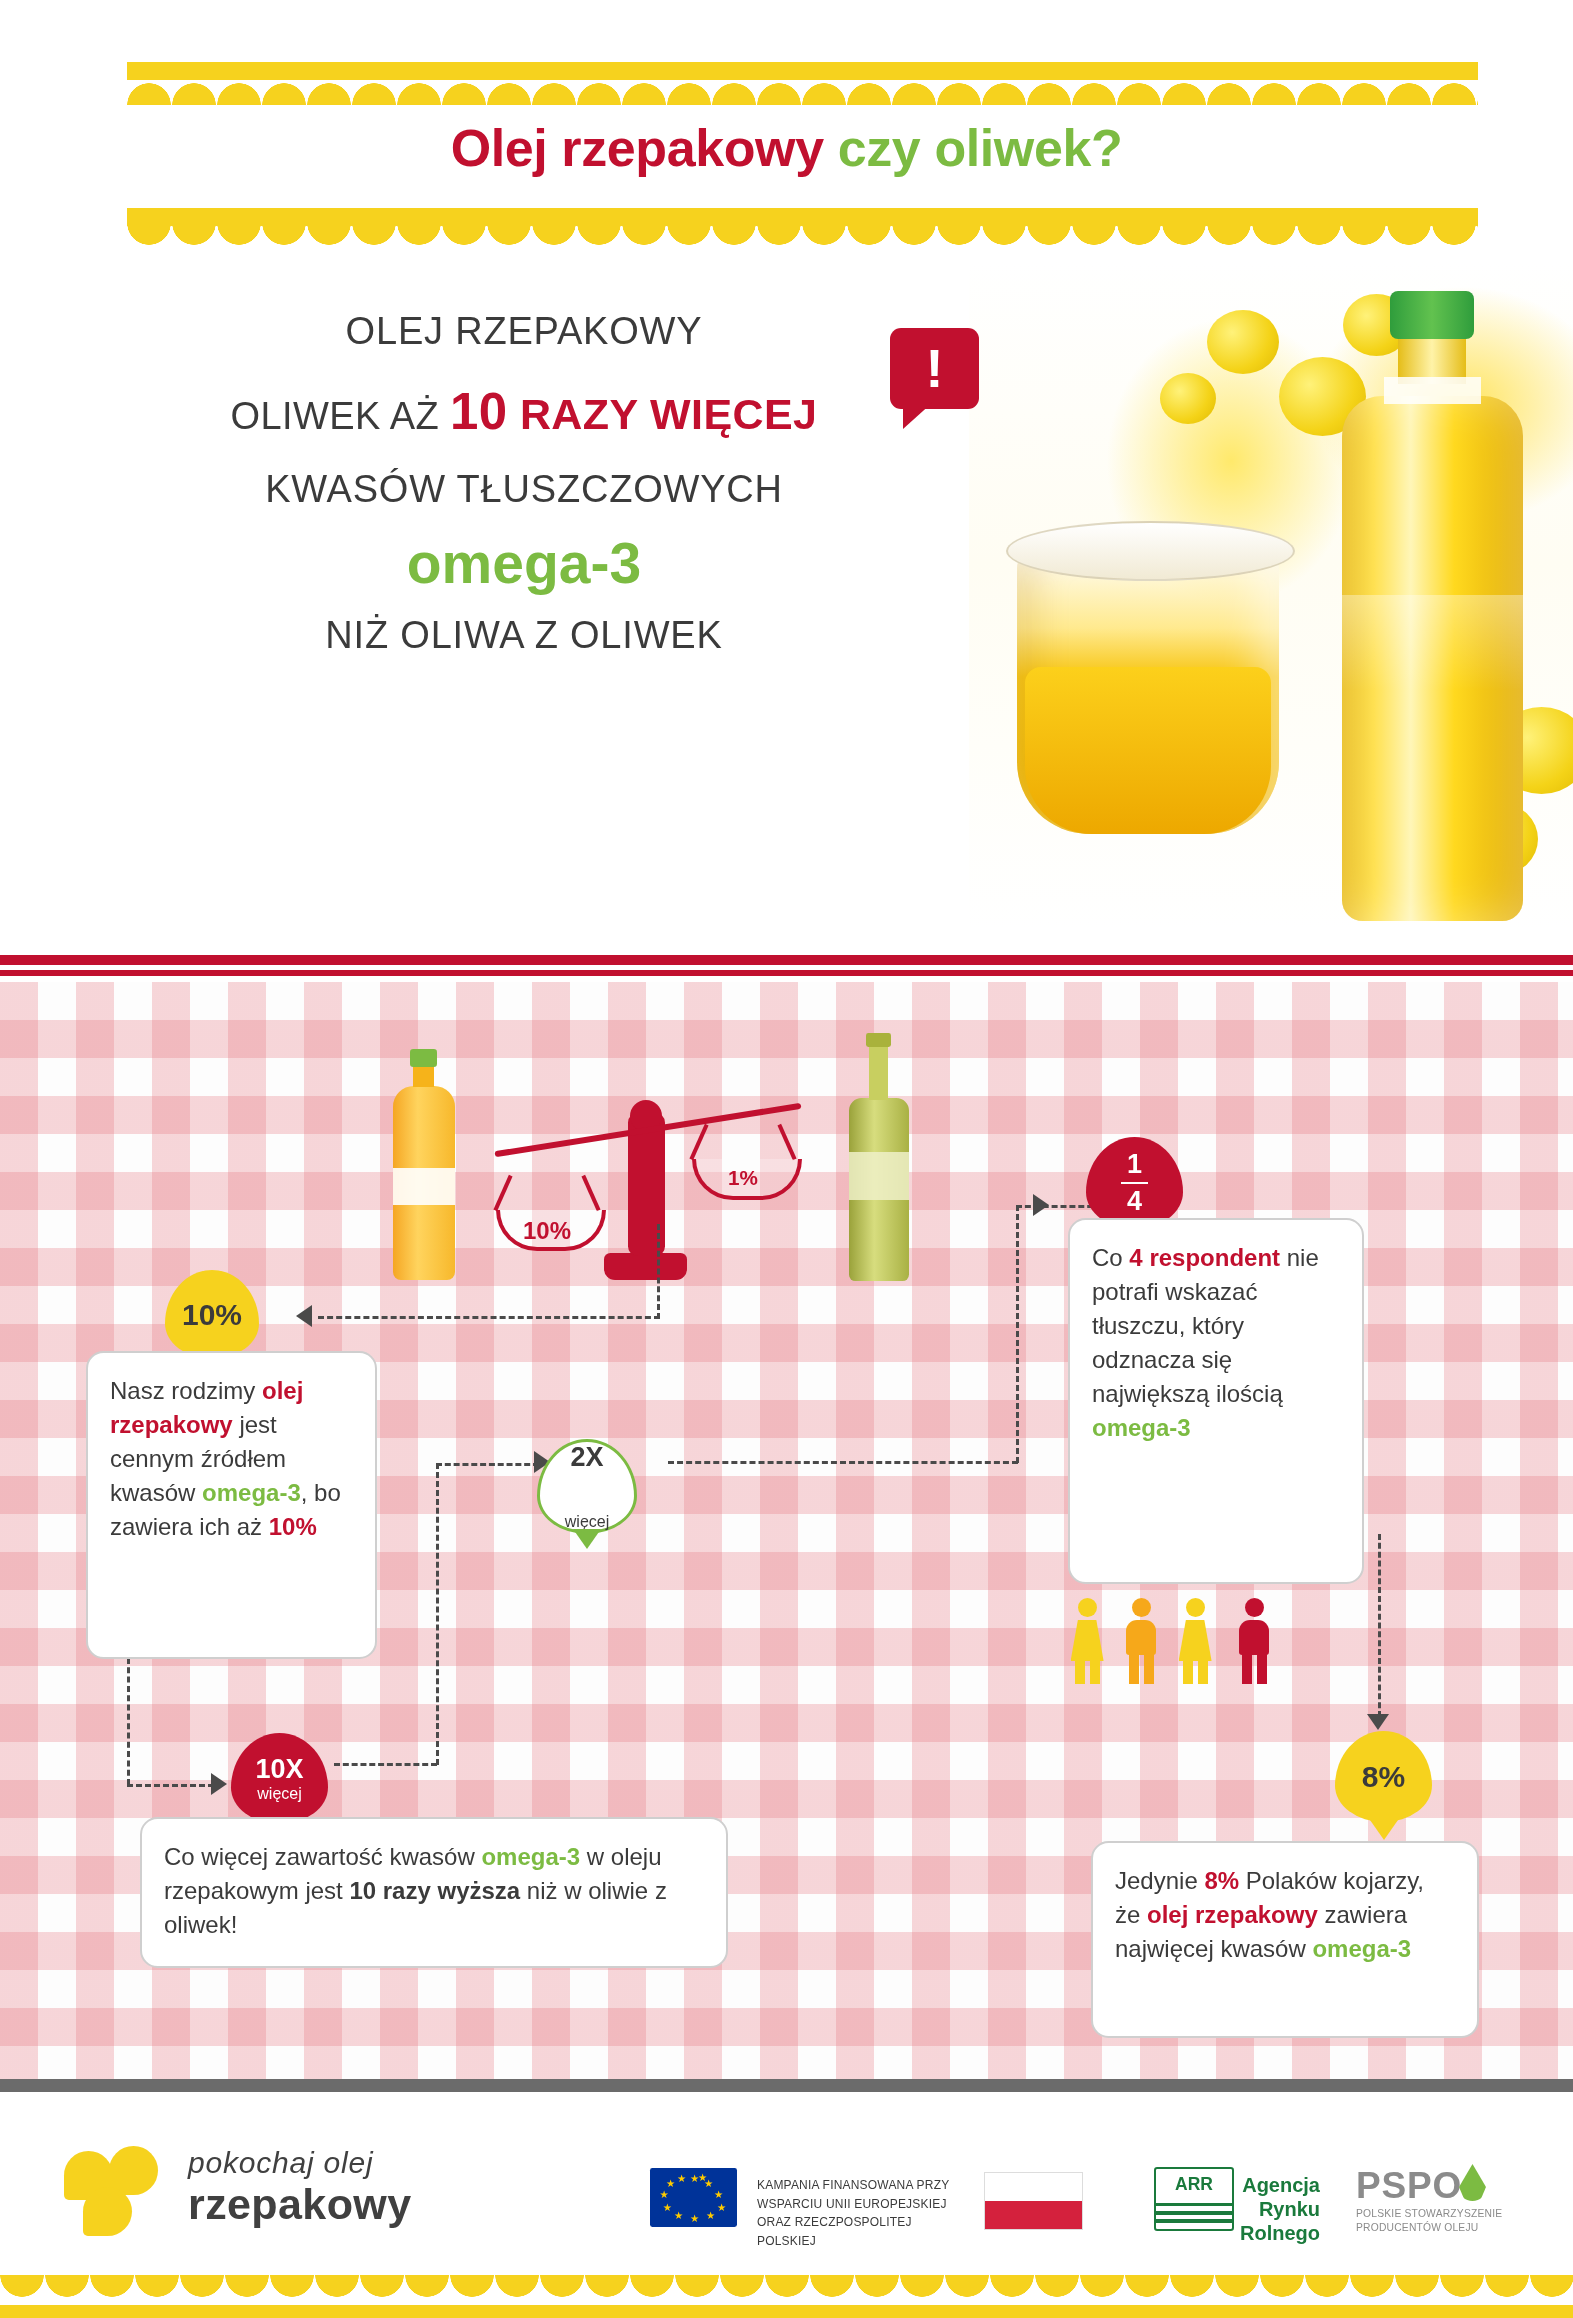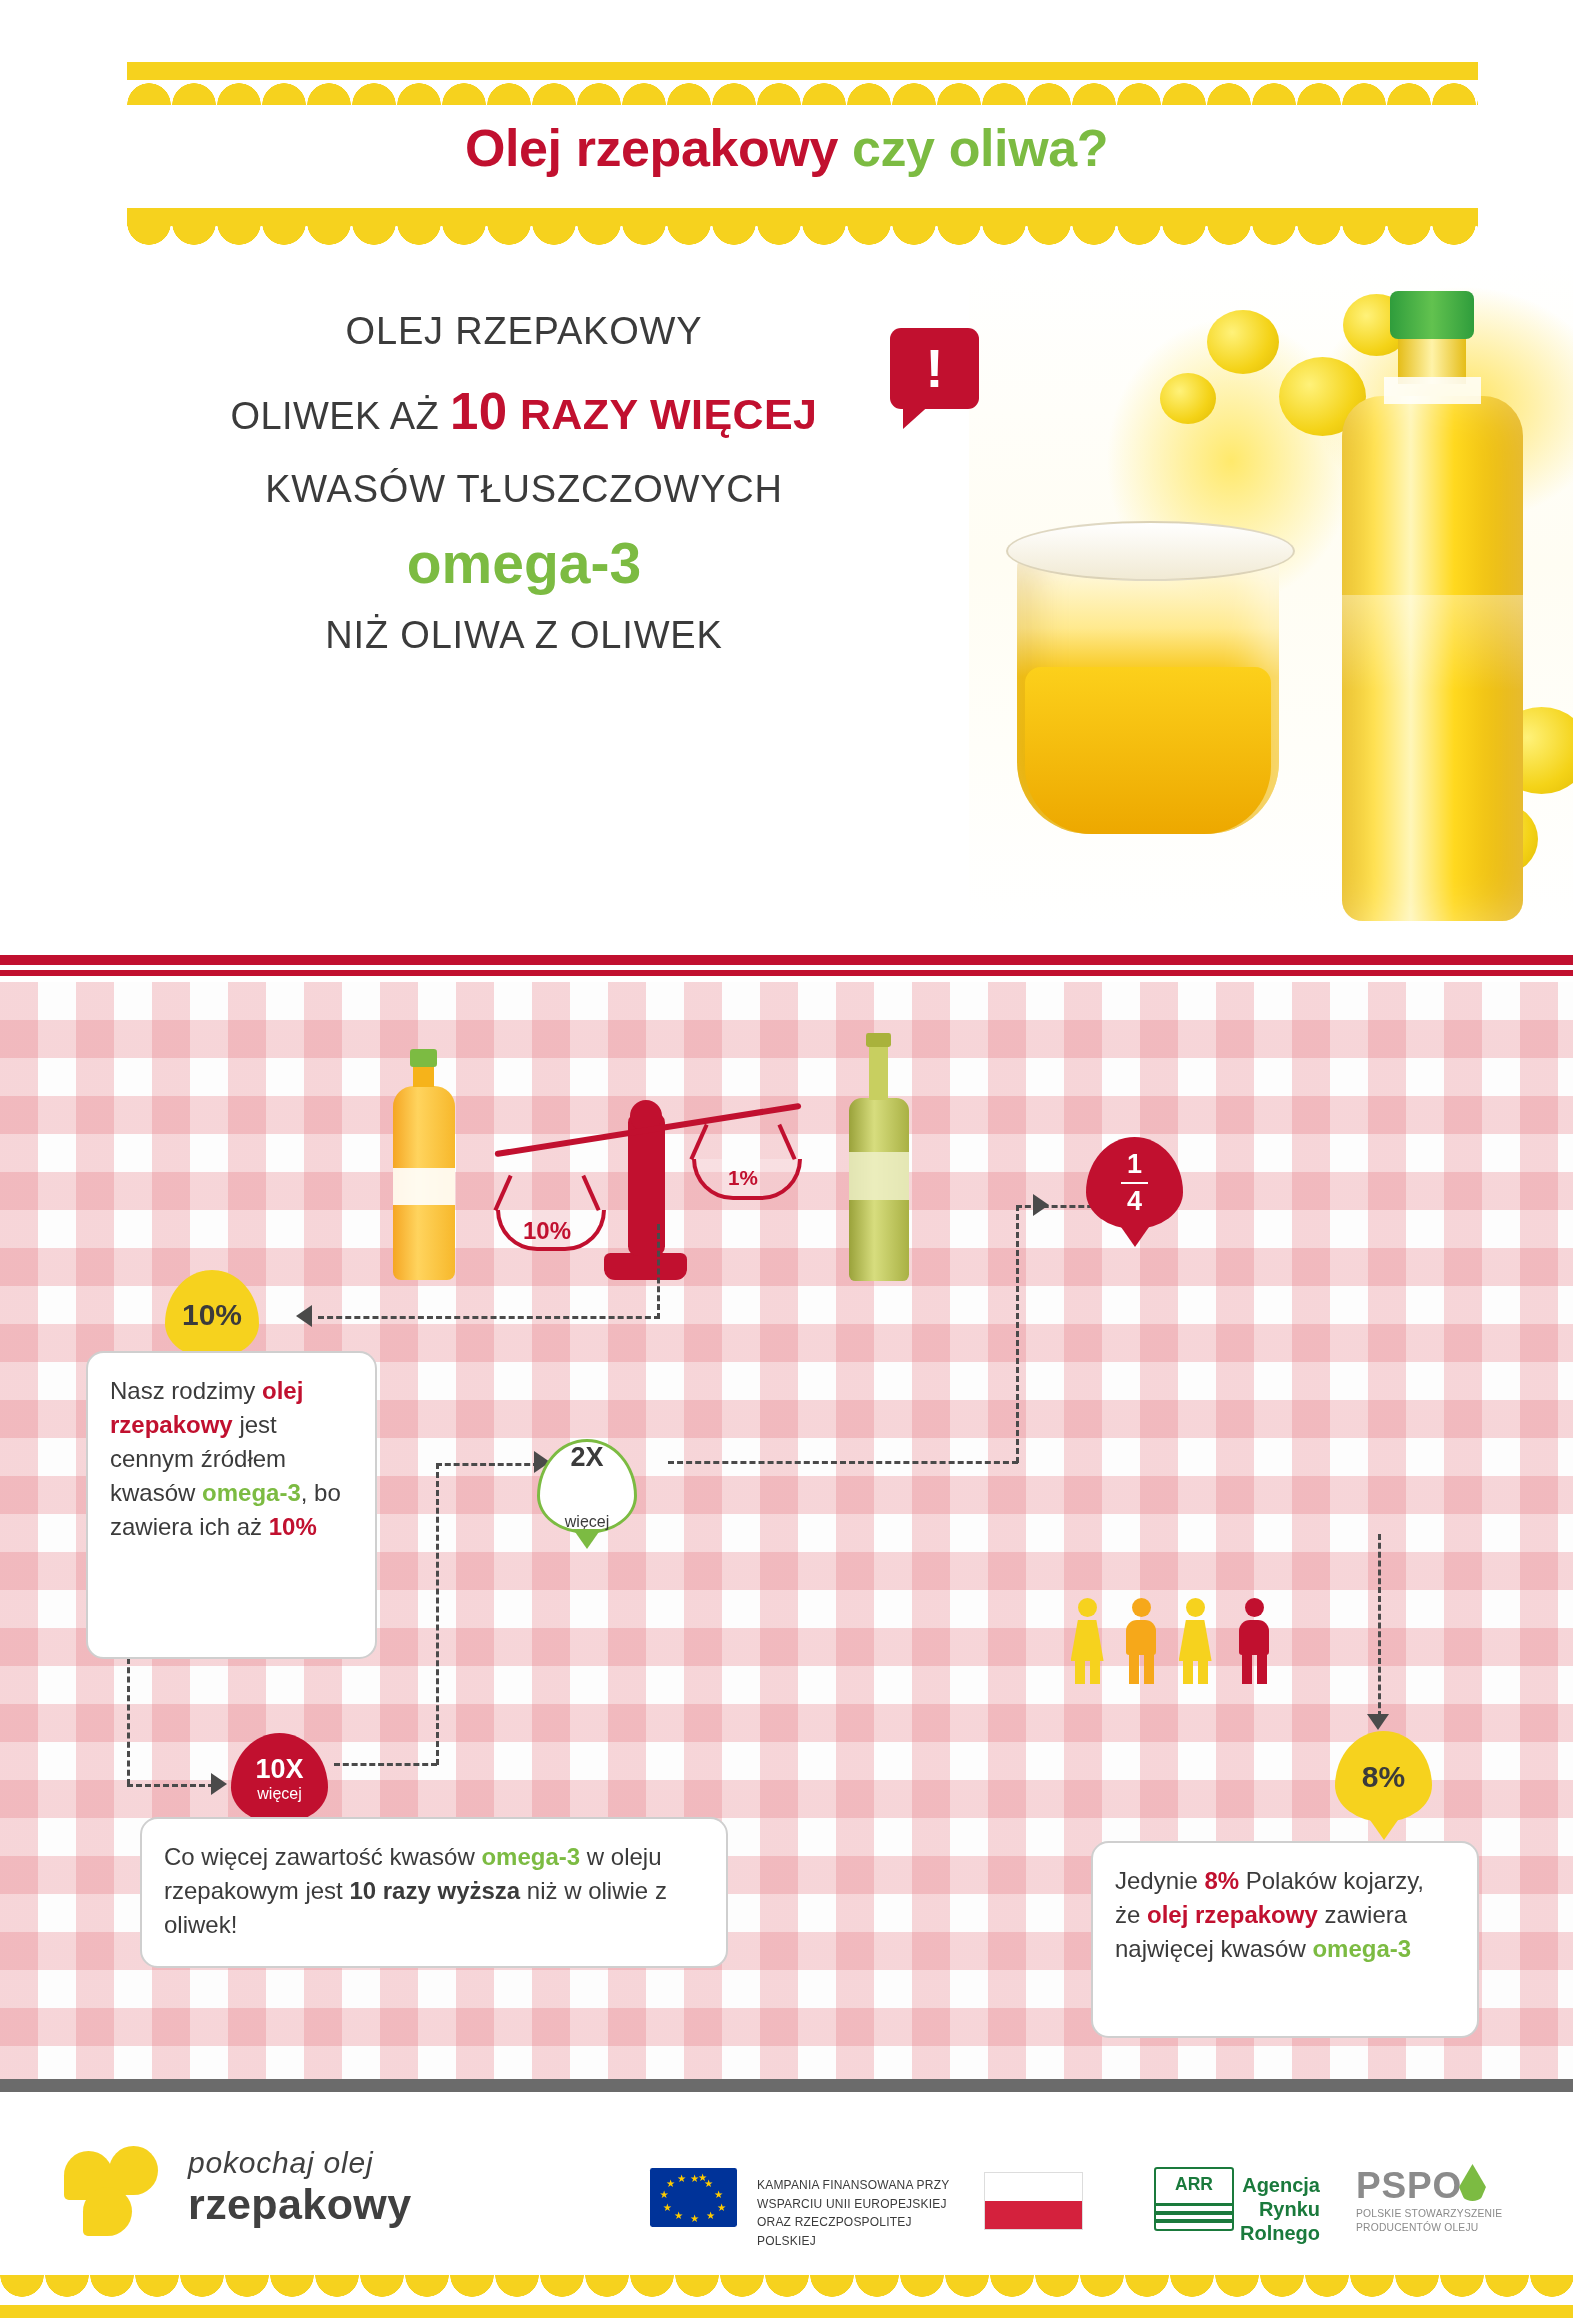--- a/index.html
+++ b/index.html
@@ -200,21 +200,21 @@
 <body>
 
 <div class="page">
 
   <div class="scallop-bar b1"></div>
   <div class="scallop top"></div>
   <div class="scallop-bar b2"></div>
   <div class="scallop bottom"></div>
 
   <div class="title">
-    <span class="red">Olej rzepakowy </span><span class="green">czy oliwa?</span>
+    <span class="red">Olej rzepakowy </span><span class="green">czy oliwek?</span>
   </div>
 
   <div class="hero">
 
     <div class="hero-photo">
       <div class="flower" style="left:238px;top:48px;width:72px;height:64px;"></div>
       <div class="flower" style="left:310px;top:95px;width:87px;height:79px;"></div>
       <div class="flower" style="left:191px;top:111px;width:56px;height:51px;"></div>
       <div class="flower" style="left:374px;top:32px;width:67px;height:62px;"></div>
       <div class="flower" style="left:525px;top:445px;width:95px;height:87px;"></div>
@@ -358,20 +358,23 @@
 
   <div class="box" style="left:86px;top:1351px;width:291px;height:308px;">
     <span>Nasz rodzimy </span><span class="r">olej rzepakowy</span><span> jest cennym źródłem kwasów </span><span class="g">omega-3</span><span>, bo zawiera ich aż </span><span class="r">10%</span>
   </div>
 
 
   <div class="box" style="left:140px;top:1817px;width:588px;height:151px;">
     <span>Co więcej zawartość kwasów </span><span class="g">omega-3</span><span> w oleju rzepakowym jest </span><span class="bk">10 razy wyższa</span><span> niż w oliwie z oliwek!</span>
   </div>
 
+  <div class="box" style="left:1068px;top:1218px;width:296px;height:366px;">
+    <span>Co </span><span class="r">4 respondent</span><span> nie potrafi wskazać tłuszczu, który odznacza się największą ilością </span><span class="g">omega-3</span>
+  </div>
 
   <div class="box" style="left:1091px;top:1841px;width:388px;height:197px;">
     <span>Jedynie </span><span class="r">8%</span><span> Polaków kojarzy, że </span><span class="r">olej rzepakowy</span><span> zawiera najwięcej kwasów </span><span class="g">omega-3</span>
   </div>
 
   <div class="panel-bottom"></div>
 
   <div class="footer"></div>
 
   <div class="logo-clover">

